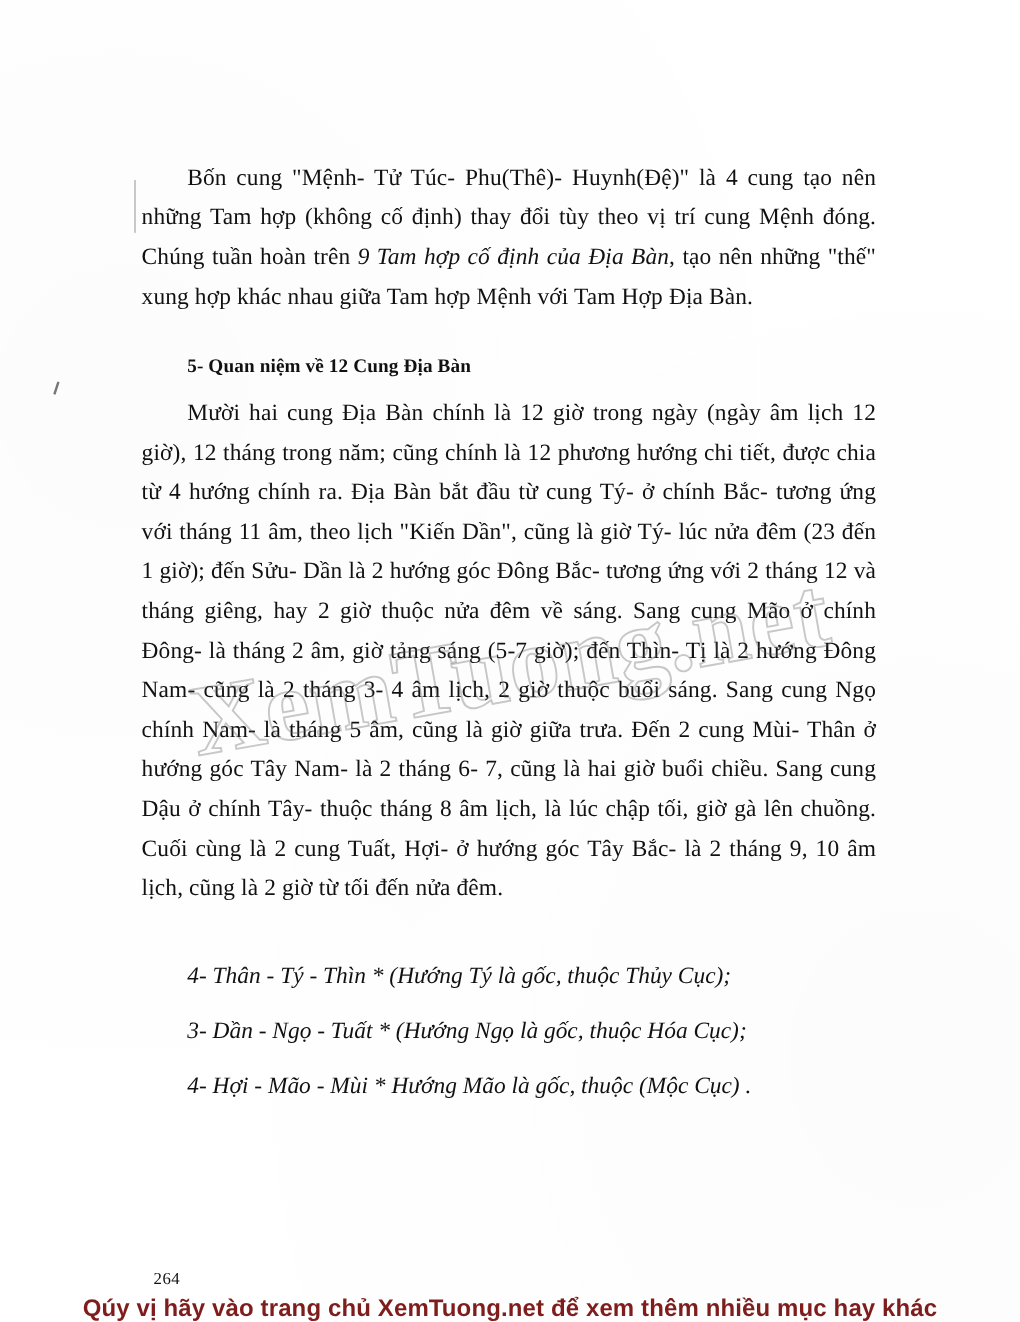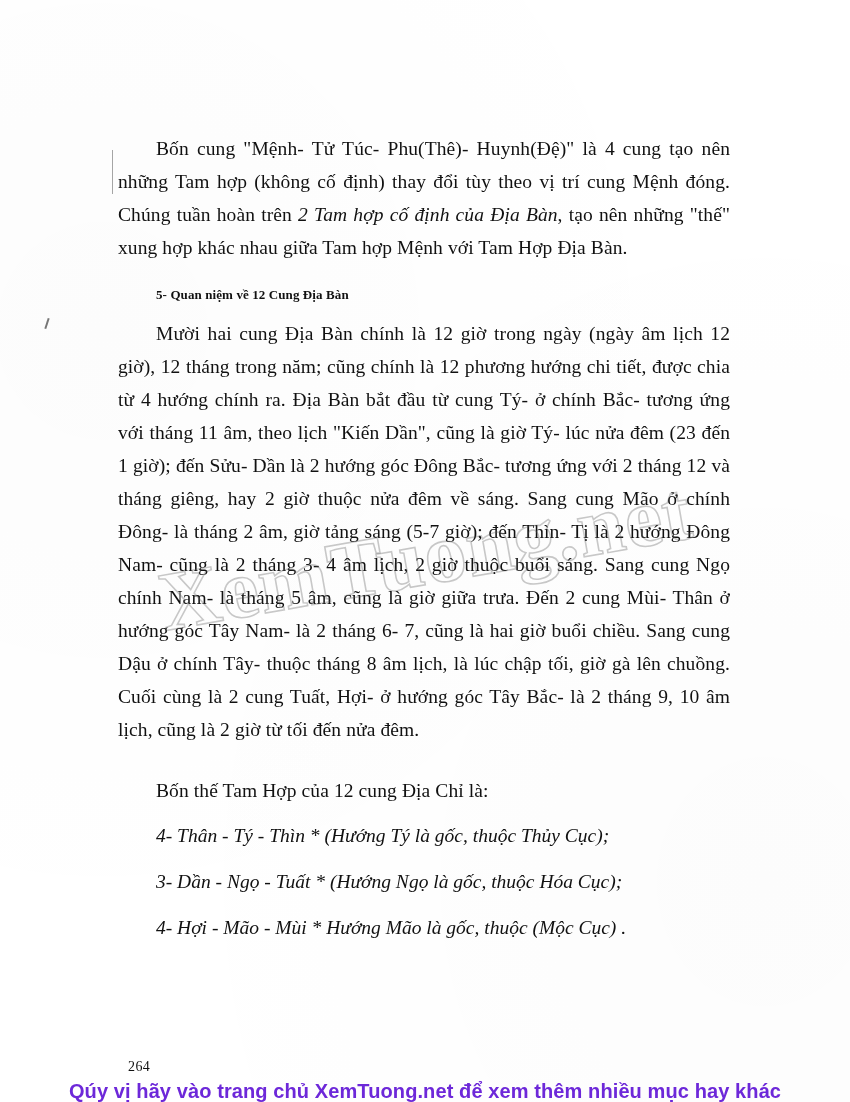--- a/index.html
+++ b/index.html
@@ -44,24 +44,24 @@
     text-justify: inter-word;
     letter-spacing: 0.1px;
   }
   p.indent {
     text-indent: 38px;
   }
   .gap {
     height: 14px;
   }
   h2.section {
-    font-size: 13px;
+    font-size: 16px;
     line-height: 33px;
     font-weight: bold;
-    margin: 14px 0 6px 0;
+    margin: 25px 0 6px 0;
     text-indent: 38px;
     letter-spacing: 0.1px;
   }
   .it {
     font-style: italic;
   }
   ol.thelist {
     list-style: none;
     margin: 12px 0 0 0;
     padding: 0;
@@ -82,21 +82,21 @@
   }
   .footer-note {
     position: absolute;
     left: 0;
     right: 0;
     top: 1080px;
     text-align: center;
     font-family: "Liberation Sans", sans-serif;
     font-size: 20px;
     font-weight: bold;
-    color: #6d28d9;
+    color: #7f1d1d;
     letter-spacing: 0.1px;
   }
   
   .watermark {
     position: absolute;
     left: 50%;
     top: 556px;
     transform: translate(-50%, -50%) rotate(-10deg);
     font-family: "Liberation Serif", serif;
     font-size: 84px;
@@ -131,32 +131,31 @@
 <body>
 
 <div class="page">
 
   <div class="scan-tint"></div>
   <div class="tickmark"></div>
   <div class="edge-line"></div>
 
   <div class="content">
 
-    <p class="indent"><span>Bốn cung "Mệnh- Tử Túc- Phu(Thê)- Huynh(Đệ)" là 4 cung tạo nên những Tam hợp (không cố định) thay đổi tùy theo vị trí cung Mệnh đóng. Chúng tuần hoàn trên </span><span class="it">2 Tam hợp cố định của Địa Bàn</span><span>, tạo nên những "thế" xung hợp khác nhau giữa Tam hợp Mệnh với Tam Hợp Địa Bàn.</span></p>
+    <p class="indent"><span>Bốn cung "Mệnh- Tử Túc- Phu(Thê)- Huynh(Đệ)" là 4 cung tạo nên những Tam hợp (không cố định) thay đổi tùy theo vị trí cung Mệnh đóng. Chúng tuần hoàn trên </span><span class="it">9 Tam hợp cố định của Địa Bàn</span><span>, tạo nên những "thế" xung hợp khác nhau giữa Tam hợp Mệnh với Tam Hợp Địa Bàn.</span></p>
 
     <h2 class="section">5- Quan niệm về 12 Cung Địa Bàn</h2>
 
     <p class="indent">Mười hai cung Địa Bàn chính là 12 giờ trong ngày (ngày âm lịch 12 giờ), 12 tháng trong năm; cũng chính là 12 phương hướng chi tiết, được chia từ 4 hướng chính ra. Địa Bàn bắt đầu từ cung Tý- ở chính Bắc- tương ứng với tháng 11 âm, theo lịch "Kiến Dần", cũng là giờ Tý- lúc nửa đêm (23 đến 1 giờ); đến Sửu- Dần là 2 hướng góc Đông Bắc- tương ứng với 2 tháng 12 và tháng giêng, hay 2 giờ thuộc nửa đêm về sáng. Sang cung Mão ở chính Đông- là tháng 2 âm, giờ tảng sáng (5-7 giờ); đến Thìn- Tị là 2 hướng Đông Nam- cũng là 2 tháng 3- 4 âm lịch, 2 giờ thuộc buổi sáng. Sang cung Ngọ chính Nam- là tháng 5 âm, cũng là giờ giữa trưa. Đến 2 cung Mùi- Thân ở hướng góc Tây Nam- là 2 tháng 6- 7, cũng là hai giờ buổi chiều. Sang cung Dậu ở chính Tây- thuộc tháng 8 âm lịch, là lúc chập tối, giờ gà lên chuồng. Cuối cùng là 2 cung Tuất, Hợi- ở hướng góc Tây Bắc- là 2 tháng 9, 10 âm lịch, cũng là 2 giờ từ tối đến nửa đêm.</p>
 
     <div class="gap"></div>
 
 
     <div class="gap"></div>
 
-    <p class="indent">Bốn thế Tam Hợp của 12 cung Địa Chỉ là:</p>
 
     <ol class="thelist">
       <li>4- Thân - Tý - Thìn * (Hướng Tý là gốc, thuộc Thủy Cục);</li>
       <li>3- Dần - Ngọ - Tuất * (Hướng Ngọ là gốc, thuộc Hóa Cục);</li>
       <li>4- Hợi - Mão - Mùi * Hướng Mão là gốc, thuộc (Mộc Cục) .</li>
     </ol>
   </div>
 
   <div class="watermark">XemTuong.net</div>
 

